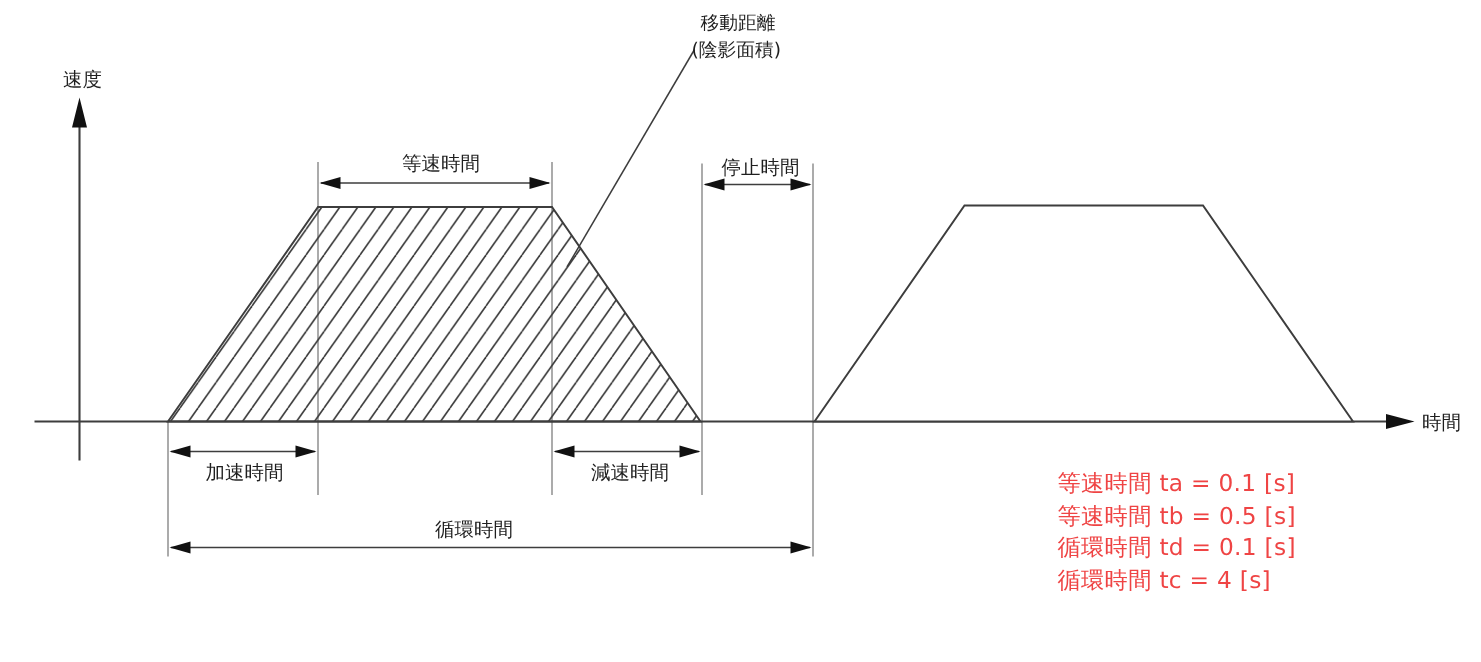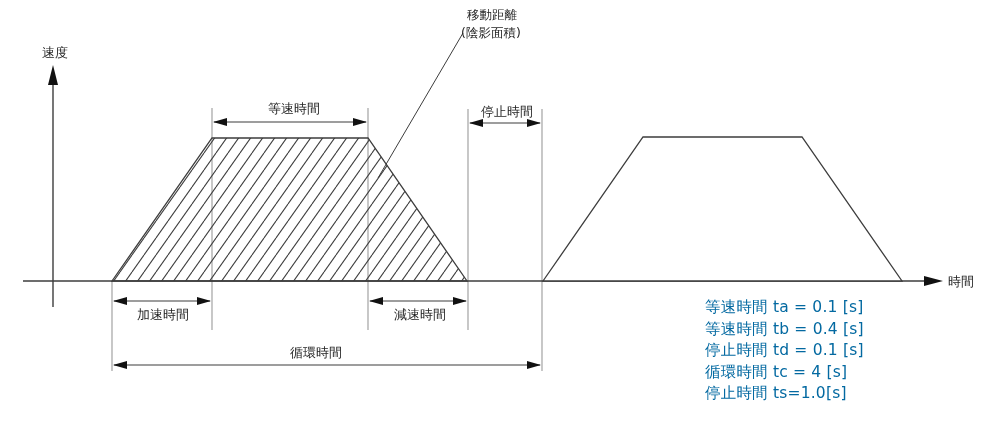--- a/index.html
+++ b/index.html
@@ -3,22 +3,22 @@
 <meta charset="utf-8">
 <style>
   html,body{margin:0;padding:0;background:#ffffff;}
   #stage{position:relative;width:987px;height:441px;background:#ffffff;overflow:hidden;
          font-family:"DejaVu Sans","Liberation Sans",sans-serif;}
   svg{position:absolute;left:0;top:0;}
   svg text{font-family:"DejaVu Sans","Liberation Sans",sans-serif;fill:#1f1f1f;}
   .dim-label{font-size:13px;}
   .axis-label{font-size:13px;}
   .ann-label{font-size:12.5px;}
-  #notes{position:absolute;left:705px;top:297px;font-size:15.5px;line-height:21.5px;
-         color:#0369a1;white-space:nowrap;letter-spacing:0.2px;}
+  #notes{position:absolute;left:705px;top:312px;font-size:15.5px;line-height:21.5px;
+         color:#ef4444;white-space:nowrap;letter-spacing:0.2px;}
 </style>
 </head>
 <body>
 
 <div id="stage">
 
   <svg width="987" height="441" viewBox="0 0 987 441">
     <defs>
       <pattern id="hatch" patternUnits="userSpaceOnUse" width="12" height="17">
         <line x1="0" y1="17" x2="12" y2="0" stroke="#3d3d3d" stroke-width="1.1"></line>
@@ -88,19 +88,18 @@
 
     <text class="axis-label" x="42" y="57">速度</text>
     <text class="axis-label" x="948" y="286">時間</text>
 
     <text class="ann-label" x="467" y="19">移動距離</text>
     <text class="ann-label" x="461" y="37">(陰影面積)</text>
   </svg>
 
   <div id="notes">
     <div>等速時間 ta = 0.1 [s]</div>
-    <div>等速時間 tb = 0.4 [s]</div>
-    <div>停止時間 td = 0.1 [s]</div>
+    <div>等速時間 tb = 0.5 [s]</div>
+    <div>循環時間 td = 0.1 [s]</div>
     <div>循環時間 tc = 4 [s]</div>
-    <div>停止時間 ts=1.0[s]</div>
   </div>
 
 </div>
 
 </body></html>

